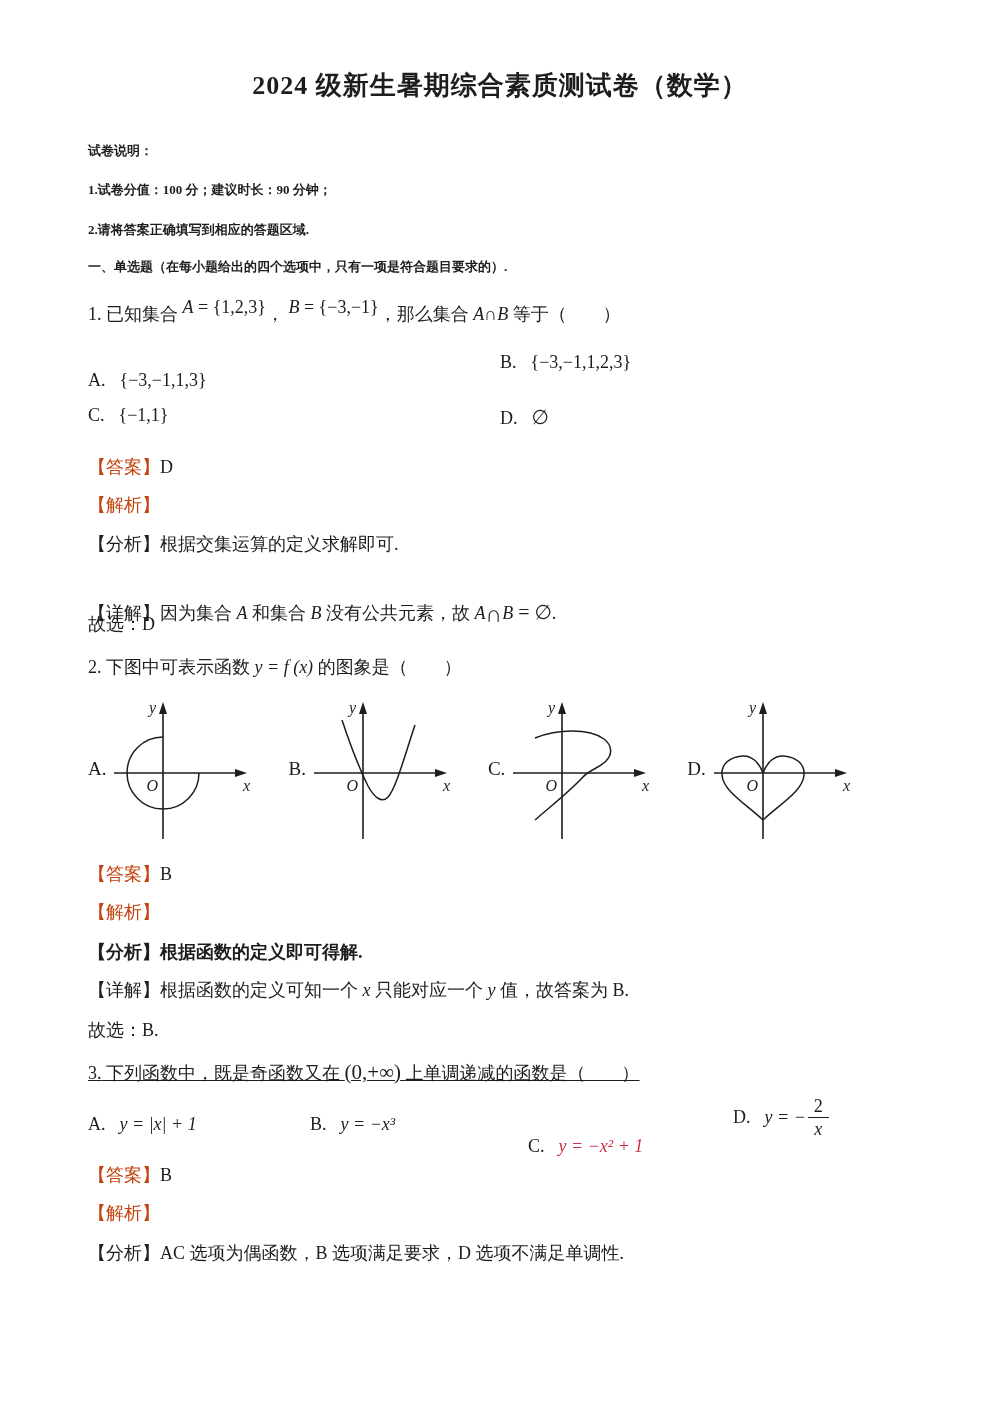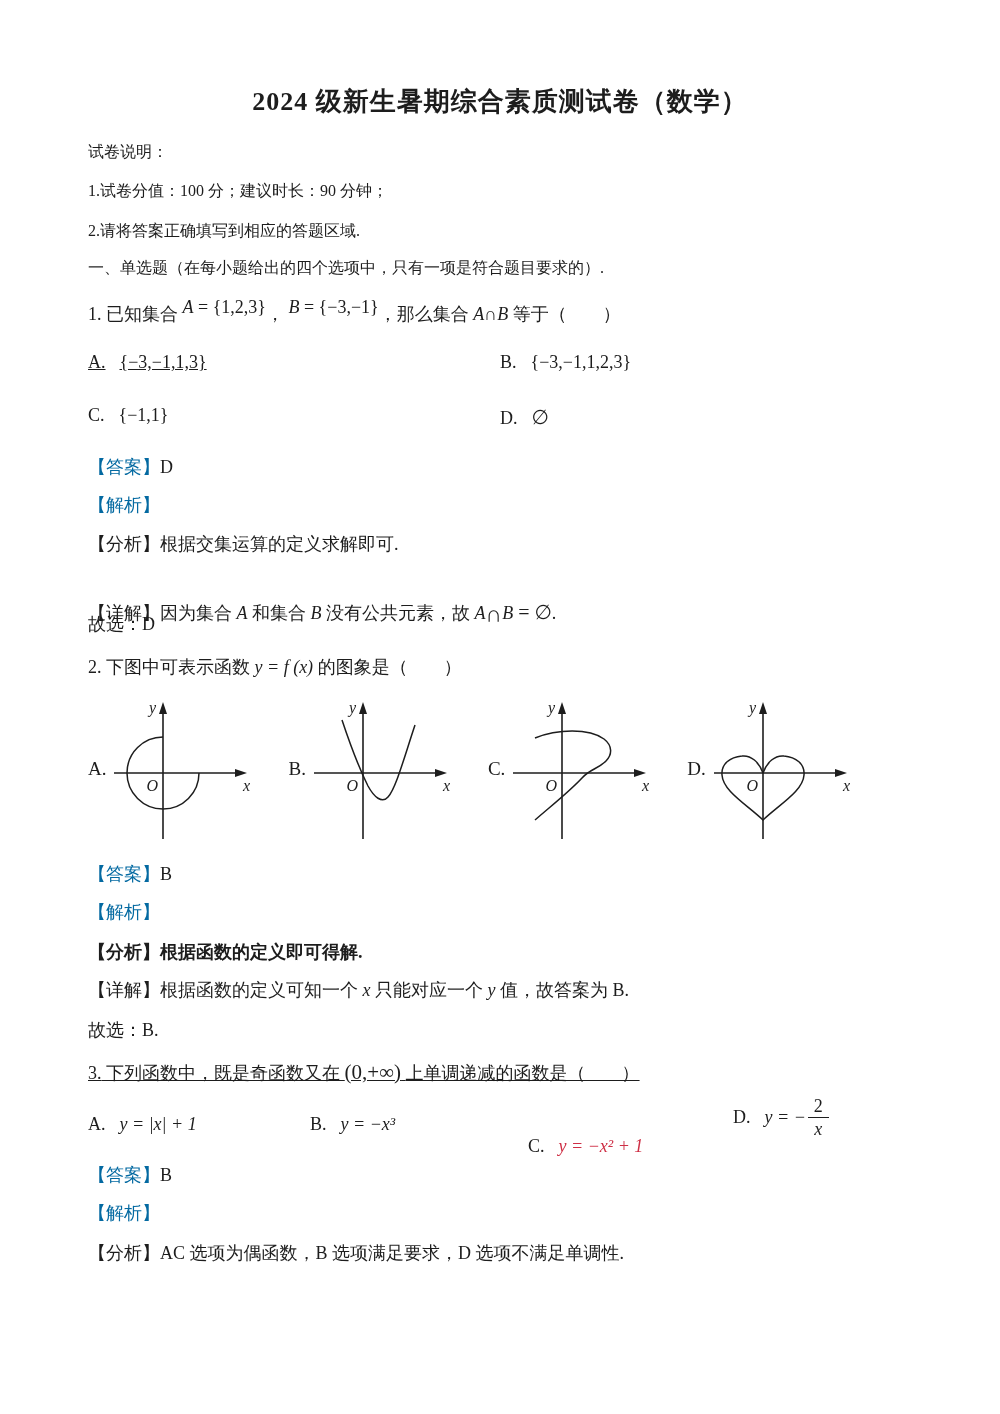--- a/index.html
+++ b/index.html
@@ -7,22 +7,22 @@
   body {
     width:1000px; height:1414px; background:#ffffff; position:relative;
     font-family:"Liberation Serif","DejaVu Serif",serif;
     color:#1d1d1d; font-size:18px;
   }
   .abs { position:absolute; left:88px; white-space:nowrap; }
   .title {
     left:0; width:1000px; text-align:center;
     font-size:26px; font-weight:bold; letter-spacing:1px;
   }
-  .b19 { font-size:16px; font-weight:normal; }
-  .marker-blue { color:#0369a1; }
+  .b19 { font-size:13px; font-weight:bold; }
+  .marker-blue { color:#c2410c; }
   .red { color:#CE2F45; }
   .it { font-style:italic; }
   .math { font-style:italic; }
   .raised { position:relative; top:-7px; }
   .setrest { font-style:normal; }
   .opt-label { margin-right:14px; }
   .bigcap { font-size:23px; vertical-align:-3px; line-height:0; }
   .interval { font-size:21px; }
   
   .graphs { display:flex; gap:30px; }
@@ -34,37 +34,37 @@
   svg text { font-family:"Liberation Serif","DejaVu Serif",serif; font-style:italic; font-size:16px; fill:#1d1d1d; }
   
   .fracwrap { display:inline-flex; align-items:center; }
   .frac { display:inline-block; text-align:center; vertical-align:middle; margin-left:2px; }
   .frac .num { display:block; padding:0 6px 1px 6px; line-height:20px; }
   .frac .den { display:block; border-top:1.6px solid #1d1d1d; padding:1px 6px 0 6px; line-height:20px; font-style:italic; }
 </style>
 </head>
 <body>
 
-<div class="abs title" style="top:84px;">2024 级新生暑期综合素质测试卷（数学）</div>
+<div class="abs title" style="top:68px;">2024 级新生暑期综合素质测试卷（数学）</div>
 
 <div class="abs b19" style="top:142px;">试卷说明：</div>
 <div class="abs b19" style="top:181px;">1.试卷分值：100 分；建议时长：90 分钟；</div>
 <div class="abs b19" style="top:221px;">2.请将答案正确填写到相应的答题区域.</div>
 <div class="abs b19" style="top:258px;">一、单选题（在每小题给出的四个选项中，只有一项是符合题目要求的）.</div>
 
 <div class="abs" style="top:302px;">
   <span>1.</span>
   <span>已知集合</span>
   <span class="raised"><span class="it">A</span><span class="setrest"> = {1,2,3}</span></span><span>，</span>
   <span class="raised"><span class="it">B</span><span class="setrest"> = {−3,−1}</span></span><span>，那么集合</span>
   <span class="math"><span class="it">A</span><span style="font-style:normal;">∩</span><span class="it">B</span></span>
   <span>等于（　　）</span>
 </div>
 
-<div class="abs" style="top:352px;text-decoration:underline;"><span class="opt-label">A.</span><span>{−3,−1,1,3}</span></div>
+<div class="abs" style="top:370px;"><span class="opt-label">A.</span><span>{−3,−1,1,3}</span></div>
 <div class="abs" style="top:352px; left:500px;"><span class="opt-label">B.</span><span>{−3,−1,1,2,3}</span></div>
 <div class="abs" style="top:405px;"><span class="opt-label">C.</span><span>{−1,1}</span></div>
 <div class="abs" style="top:405px; left:500px;"><span class="opt-label">D.</span><span style="font-size:20px;">∅</span></div>
 
 <div class="abs" style="top:455px;"><span class="marker-blue">【答案】</span><span>D</span></div>
 <div class="abs marker-blue" style="top:493px;">【解析】</div>
 <div class="abs" style="top:532px;"><span>【分析】</span><span>根据交集运算的定义求解即可.</span></div>
 <div class="abs" style="top:600px;">
   <span>【详解】</span><span>因为集合 </span><span class="it">A</span><span> 和集合 </span><span class="it">B</span><span> 没有公共元素，故 </span><span class="it">A</span><span class="bigcap">∩</span><span class="it">B</span><span style="font-size:20px;"> = ∅</span><span>.</span>
 </div>

